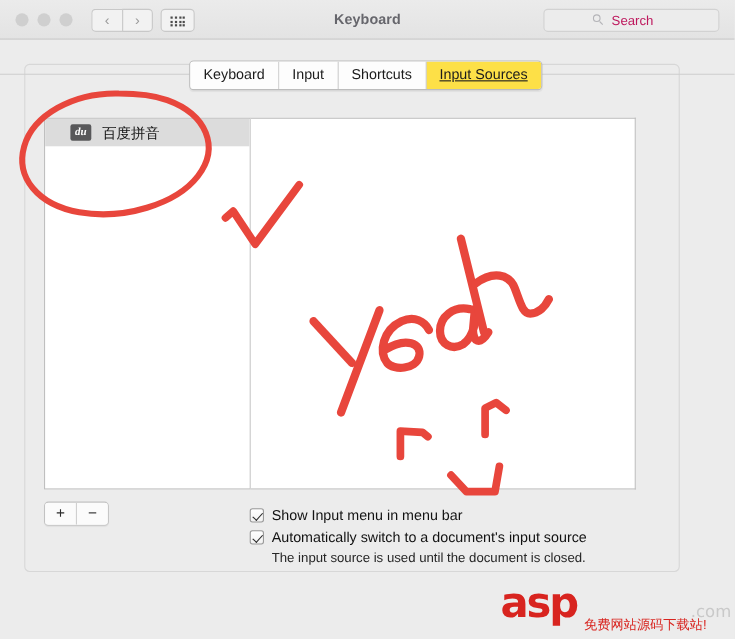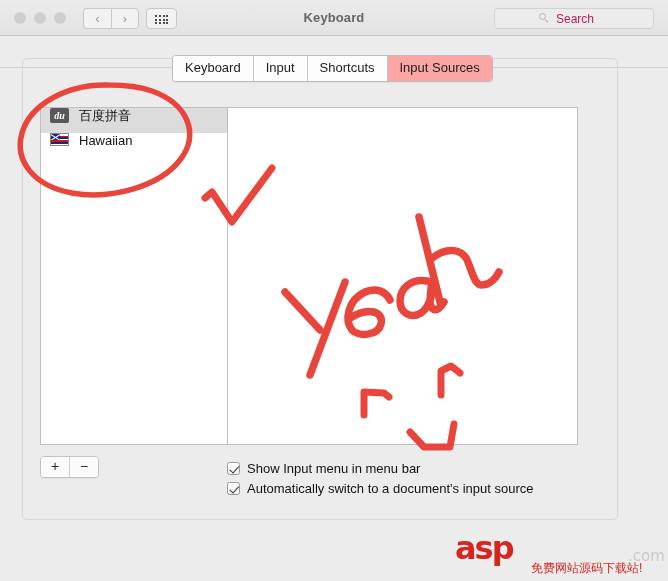--- a/index.html
+++ b/index.html
@@ -157,21 +157,22 @@
     font-size: 13px;
     color: #1c1c1c;
     line-height: 23px;
     padding: 0 12px;
     background: #fdfdfd;
     border-right: 1px solid #c5c5c5;
     white-space: nowrap;
   }
   .tab:last-child { border-right: none; }
   .tab.selected {
-    background: #fca5a5;
+    background: #fde047;
+    text-decoration: underline;
   }
 
   
   #panel {
     position: absolute;
     left: 22px; top: 58px;
     width: 596px; height: 462px;
     background: #ececec;
     border: 1px solid #d7d7d7;
     border-radius: 5px;
@@ -185,21 +186,22 @@
     width: 188px; height: 338px;
     background: #ffffff;
     border: 1px solid #bfbfbf;
     box-sizing: border-box;
     overflow: hidden;
   }
   .source-row {
     position: relative;
     height: 25px;
     display: flex;
-    padding-left: 9px;
+    align-items: center;
+    padding-left: 23px;
     box-sizing: border-box;
   }
   .source-row.selected {
     background: #dcdcdc;
   }
   .src-icon {
     width: 20px; height: 16px;
     margin-right: 9px;
     flex: 0 0 auto;
     position: relative;
@@ -336,21 +338,21 @@
 
   
   #watermark {
     position: absolute;
     left: 455px; top: 528px;
     width: 200px; height: 48px;
   }
   #wm-asp {
     position: absolute;
     left: 0; top: 0;
-    font-size: 32px;
+    font-size: 38px;
     font-weight: bold;
     color: #d8241f;
     font-family: "DejaVu Sans", sans-serif;
     letter-spacing: -2px;
     line-height: 41px;
   }
   #wm-ku {
     position: absolute;
     left: 72px; top: 0;
     font-size: 41px;
@@ -430,53 +432,38 @@
     </div>
   </div>
 
   <div id="sources-list">
     <div class="source-row selected">
       <div class="src-icon">
         <div class="baidu-icon">du</div>
       </div>
       <div class="src-label">百度拼音</div>
     </div>
-    <div class="source-row">
-      <div class="src-icon">
-        <div class="flag-icon">
-          <div class="stripe" style="top:0px;   background:#ffffff;"></div>
-          <div class="stripe" style="top:1.6px; background:#c8102e;"></div>
-          <div class="stripe" style="top:3.2px; background:#1b2a6b;"></div>
-          <div class="stripe" style="top:4.8px; background:#ffffff;"></div>
-          <div class="stripe" style="top:6.4px; background:#c8102e;"></div>
-          <div class="stripe" style="top:8.0px; background:#1b2a6b;"></div>
-          <div class="stripe" style="top:9.6px; background:#ffffff;"></div>
-          <div class="stripe" style="top:11.2px;background:#c8102e;"></div>
-          <div class="canton"></div>
-        </div>
-      </div>
-      <div class="src-label">Hawaiian</div>
-    </div>
   </div>
 
   <div id="preview-area"></div>
 
   <div id="addremove">
     <div class="ar-btn">+</div>
     <div class="ar-btn">−</div>
   </div>
 
   <div class="cb-row" id="cb-row-2">
     <div class="checkbox checked"></div>
     <div class="cb-label">Automatically switch to a document's input source</div>
   </div>
   <div class="cb-row" id="cb-row-1">
     <div class="checkbox checked"></div>
     <div class="cb-label">Show Input menu in menu bar</div>
   </div>
+  <div id="cb-help">The input source is used until the document is closed.</div>
 
   <svg id="annotations" viewBox="0 0 668 581" xmlns="http://www.w3.org/2000/svg">
 
     <path d="M 108,85 C 66,84 30,105 22,133 C 14,161 34,186 72,193
              C 112,200 160,186 180,160 C 200,134 188,104 152,91
              C 138,86 122,85 108,85 Z" fill="none" stroke="#e8463c" stroke-width="5.5" stroke-linecap="round"></path>
 
     <path d="M 205,198 L 212,192 L 232,222 L 272,168" fill="none" stroke="#e8463c" stroke-width="7" stroke-linecap="round" stroke-linejoin="round"></path>
 
     <path d="M 285,292 L 320,330" fill="none" stroke="#e8463c" stroke-width="7.5" stroke-linecap="round"></path>

